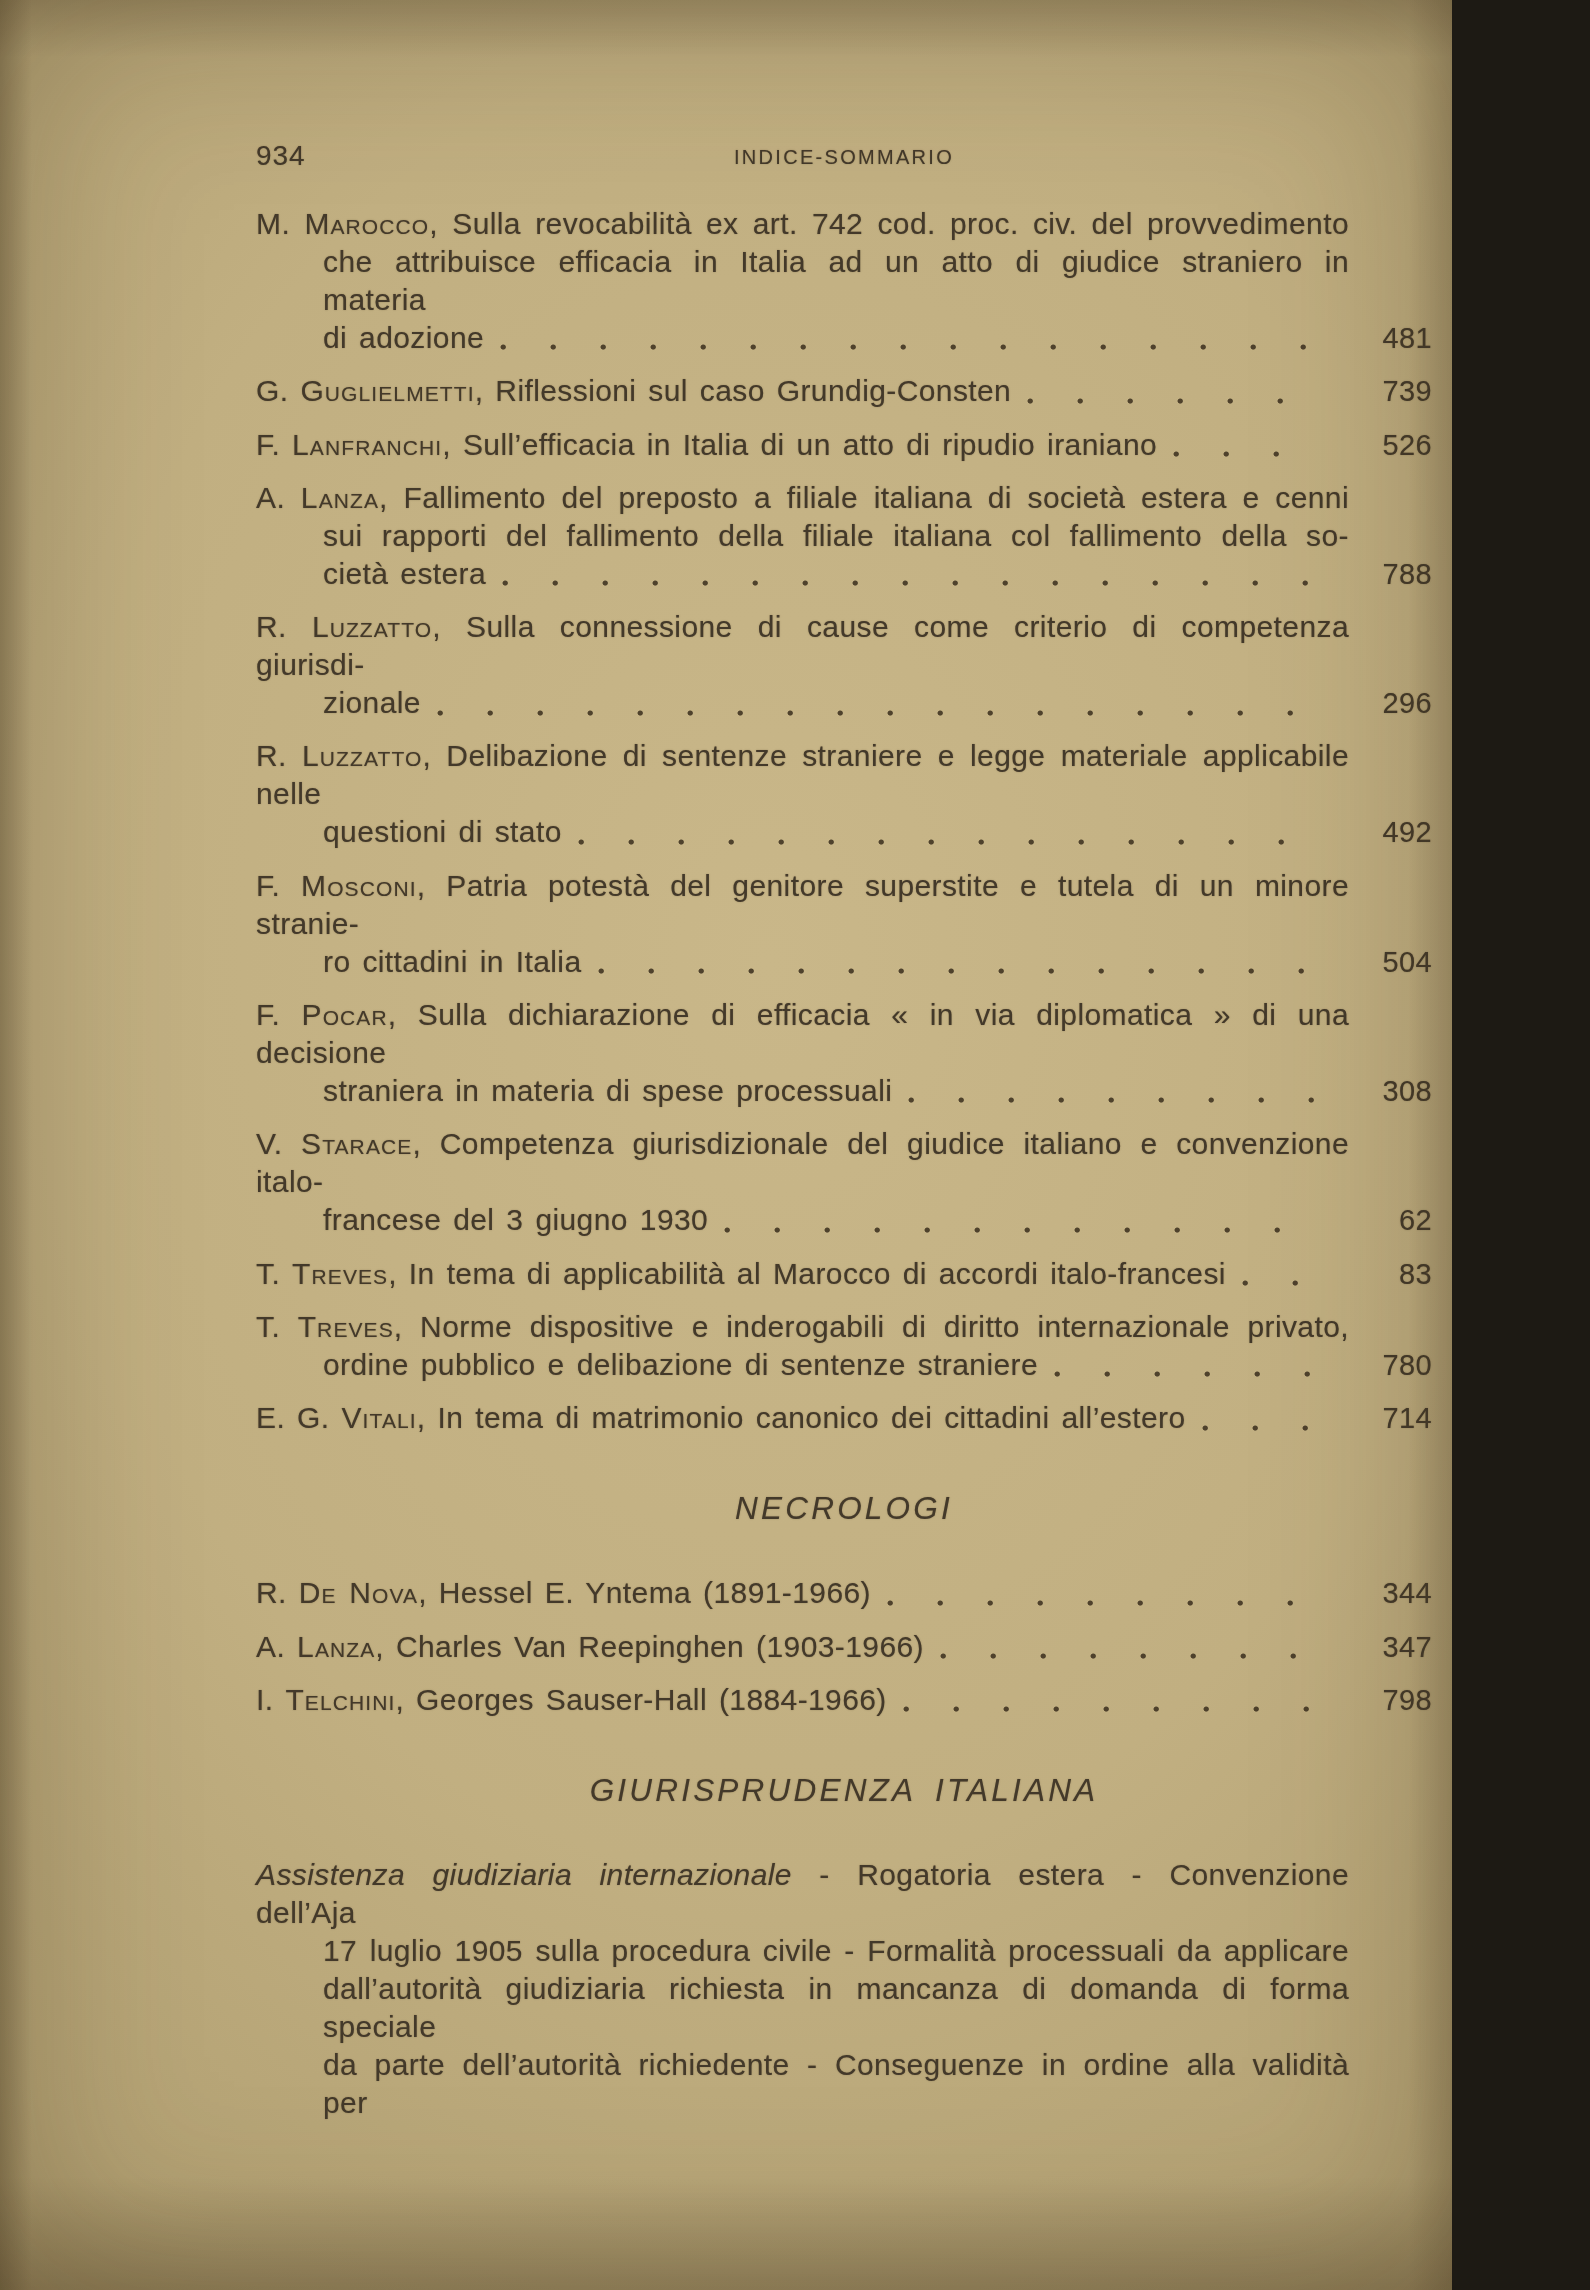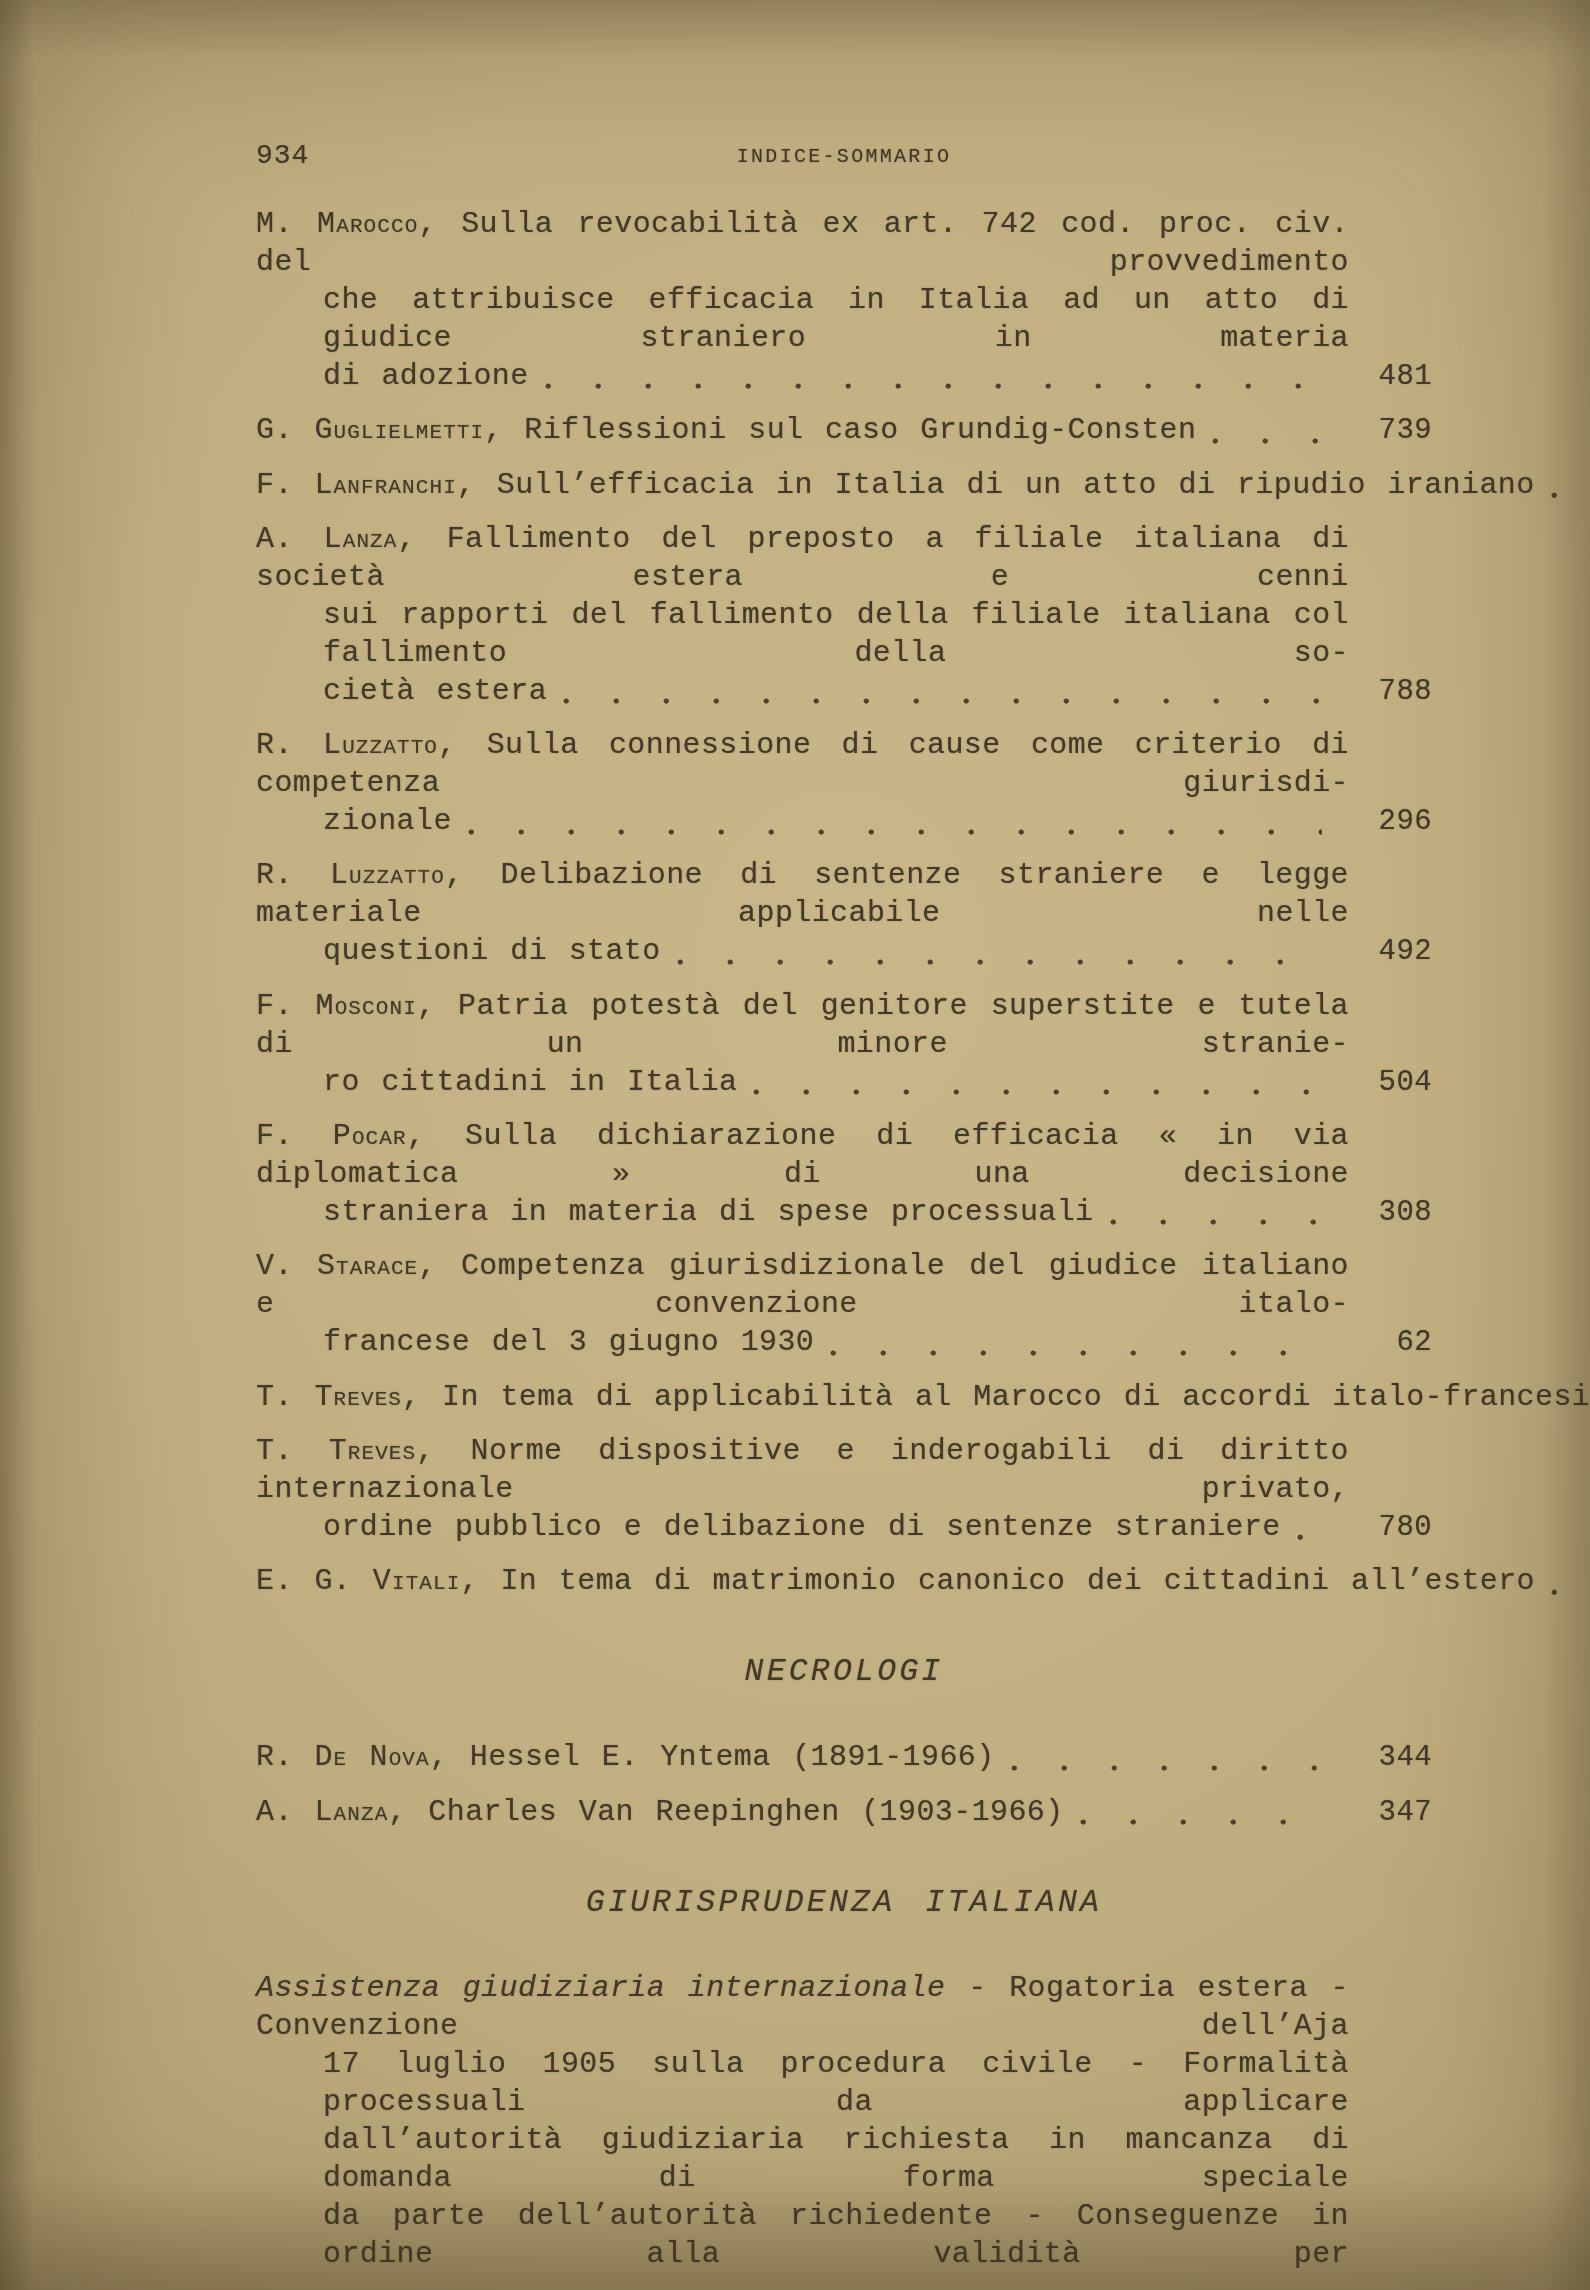--- a/index.html
+++ b/index.html
@@ -1,20 +1,20 @@
 <!DOCTYPE html>
 <html style="font-size:14.4px"><head>
 <meta charset="utf-8">
 <style>
   html,body{margin:0;padding:0;background:#1d1a14;}
   .photo{
     position:relative;
-    width:1590px;height:2291px;
+    width:1452px;height:2291px;
     overflow:hidden;
-    font-family:Liberation Mono, monospace;
+    font-family:Liberation Sans, sans-serif;
     color:#43392a;
     background:
       linear-gradient(90deg,  rgba(58,44,22,.30), rgba(58,44,22,0) 2.2%),
       linear-gradient(270deg, rgba(58,44,22,.20), rgba(58,44,22,0) 3.0%),
       linear-gradient(180deg, rgba(58,44,22,.22), rgba(58,44,22,0) 2.5%),
       linear-gradient(0deg,   rgba(58,44,22,.26), rgba(58,44,22,0) 5.0%),
       radial-gradient(115% 95% at 53% 42%, #c9b789 0%, #c1af81 42%, #b4a274 68%, #a18d61 88%, #8e7a50 100%);
   }
   .photo::after{
     content:"";position:absolute;inset:0;pointer-events:none;
@@ -161,20 +161,27 @@
             <span class="pageref">344</span>
           </div>
         </div>
         <div class="entry">
           <div class="lastline">
             <span class="text"><span>A. </span><span class="sc">Lanza</span><span>, Charles Van Reepinghen (1903-1966)</span></span>
             <span class="leader"></span>
             <span class="pageref">347</span>
           </div>
         </div>
+        <div class="entry">
+          <div class="lastline">
+            <span class="text"><span>I. </span><span class="sc">Telchini</span><span>, Georges Sauser-Hall (1884-1966)</span></span>
+            <span class="leader"></span>
+            <span class="pageref">798</span>
+          </div>
+        </div>
         <div class="heading">GIURISPRUDENZA ITALIANA</div>
         <div class="entry">
           <div class="line"><span class="it">Assistenza giudiziaria internazionale</span><span> - Rogatoria estera - Convenzione dell’Aja</span></div>
           <div class="line cont"><span>17 luglio 1905 sulla procedura civile - Formalità processuali da applicare</span></div>
           <div class="line cont"><span>dall’autorità giudiziaria richiesta in mancanza di domanda di forma speciale</span></div>
           <div class="line cont"><span>da parte dell’autorità richiedente - Conseguenze in ordine alla validità per</span></div>
         </div>
       </div>
   </div>
 </div>

